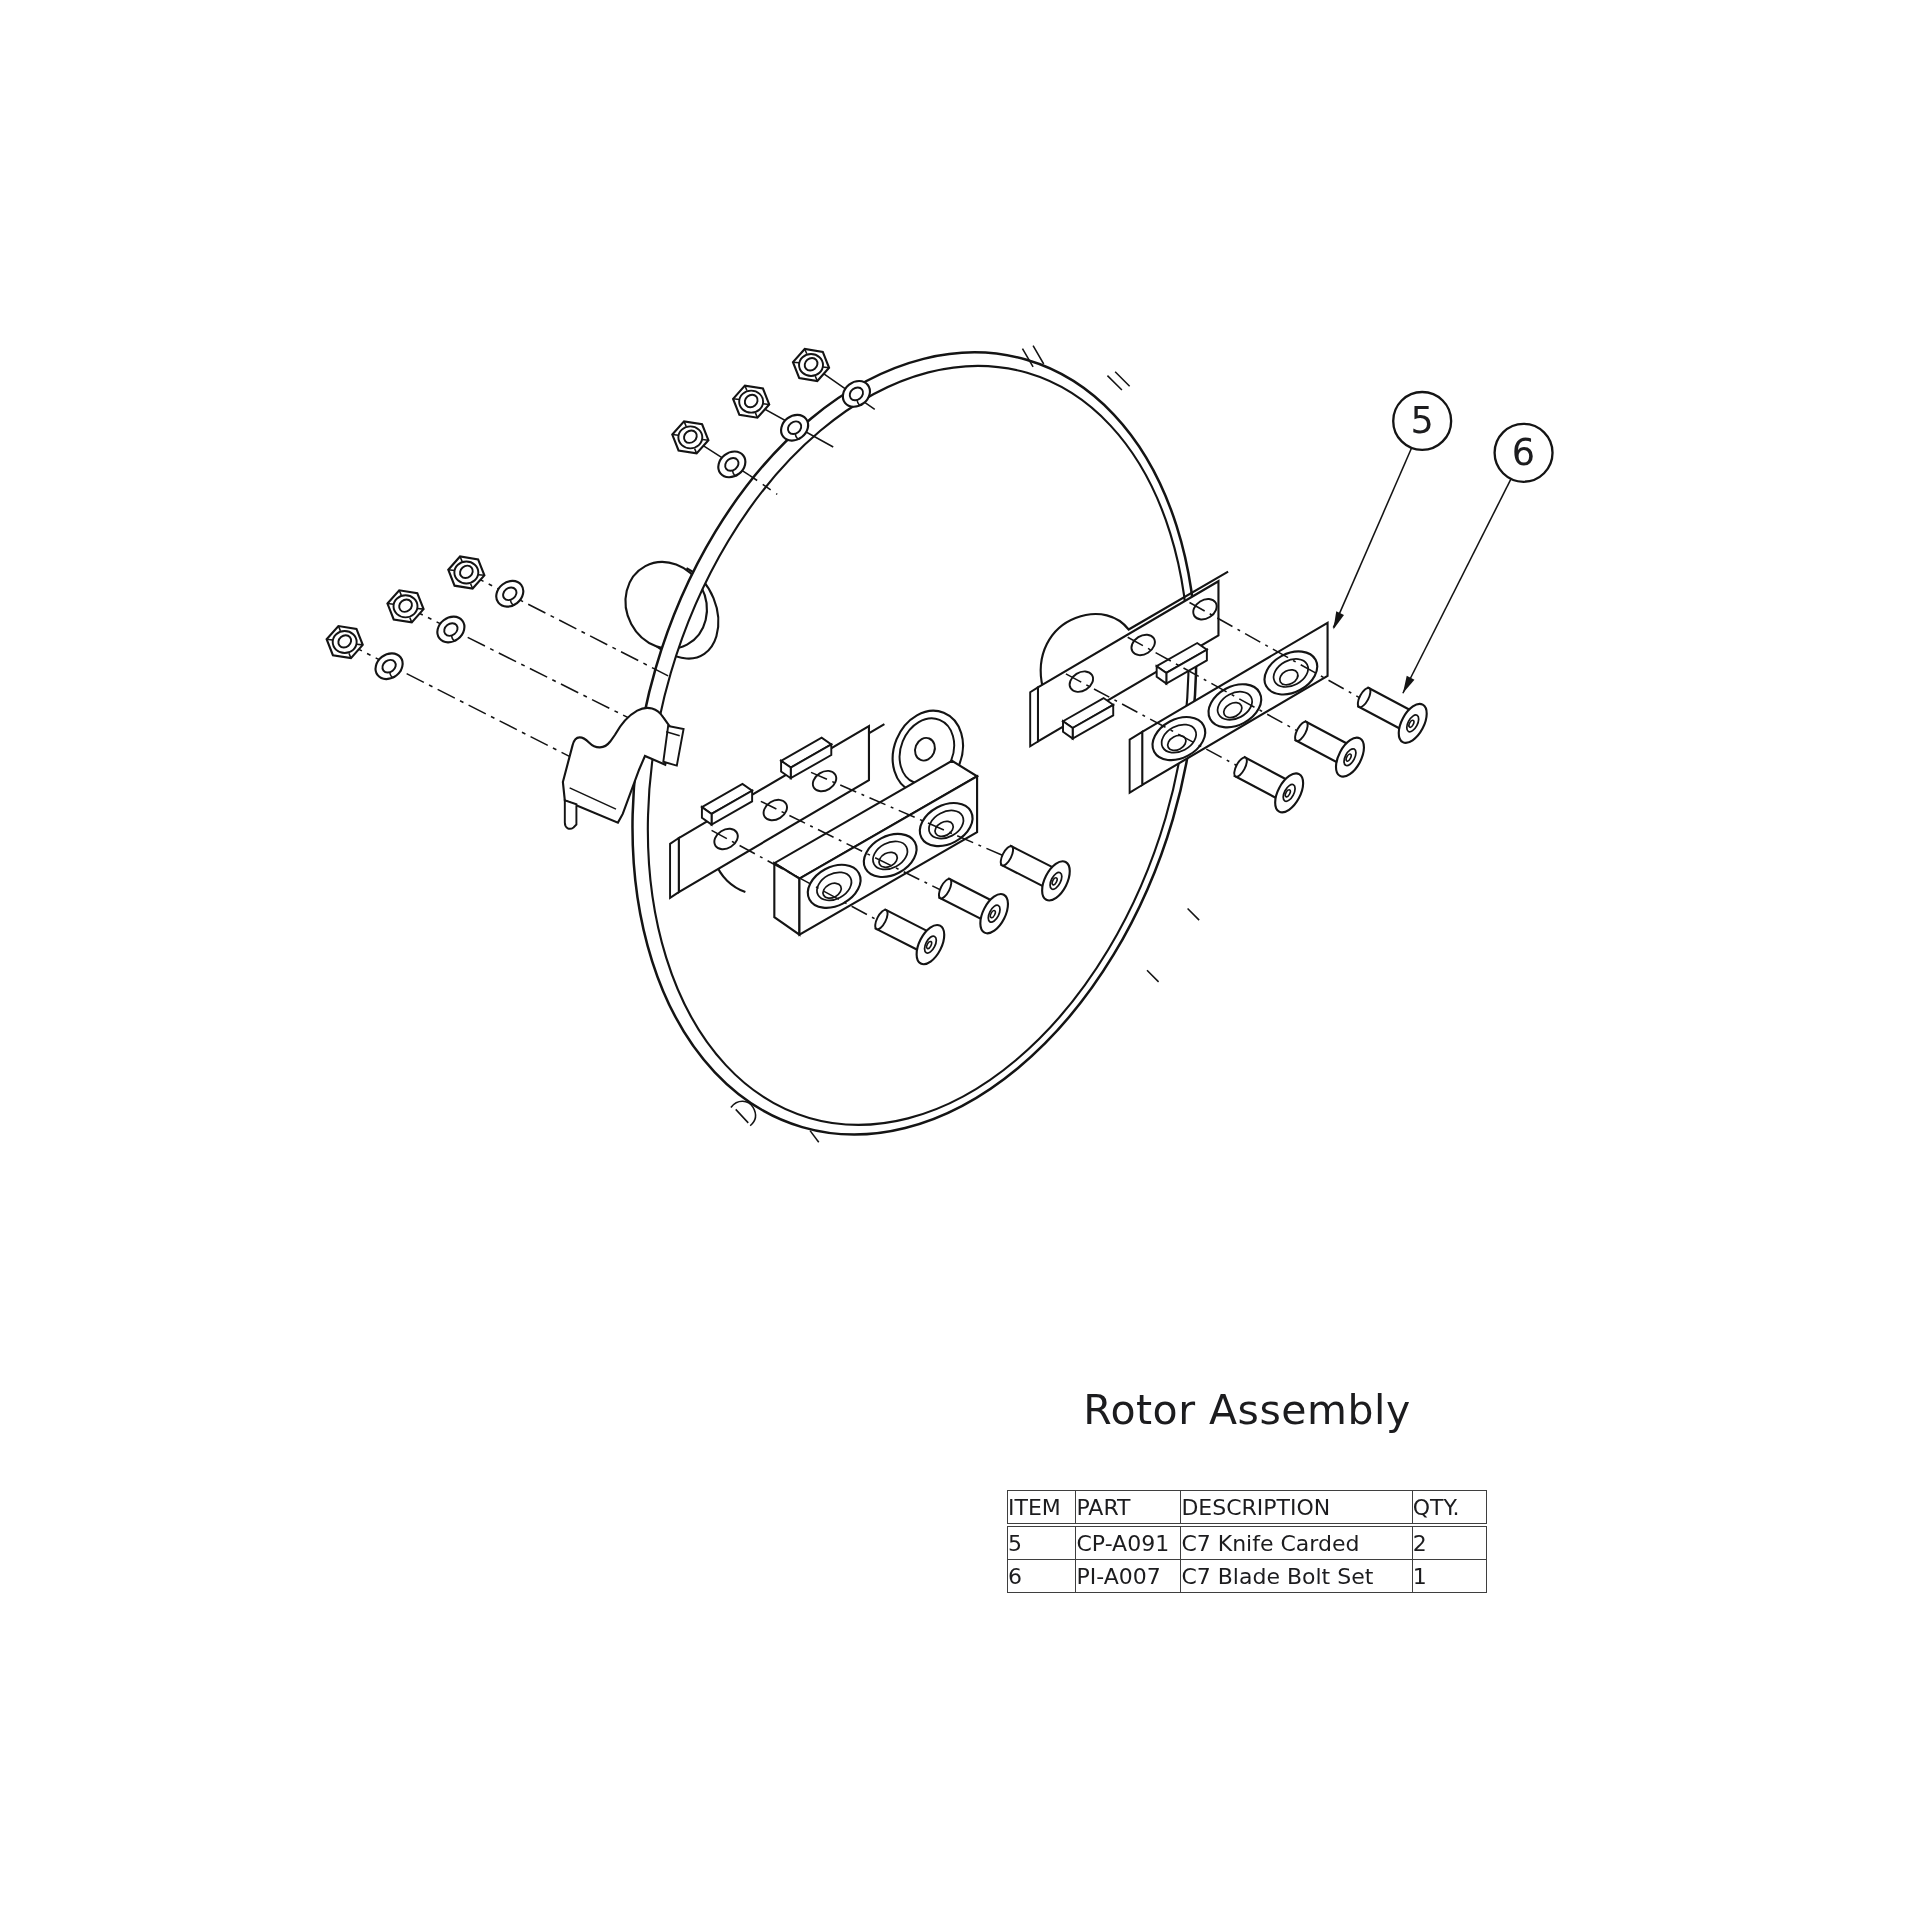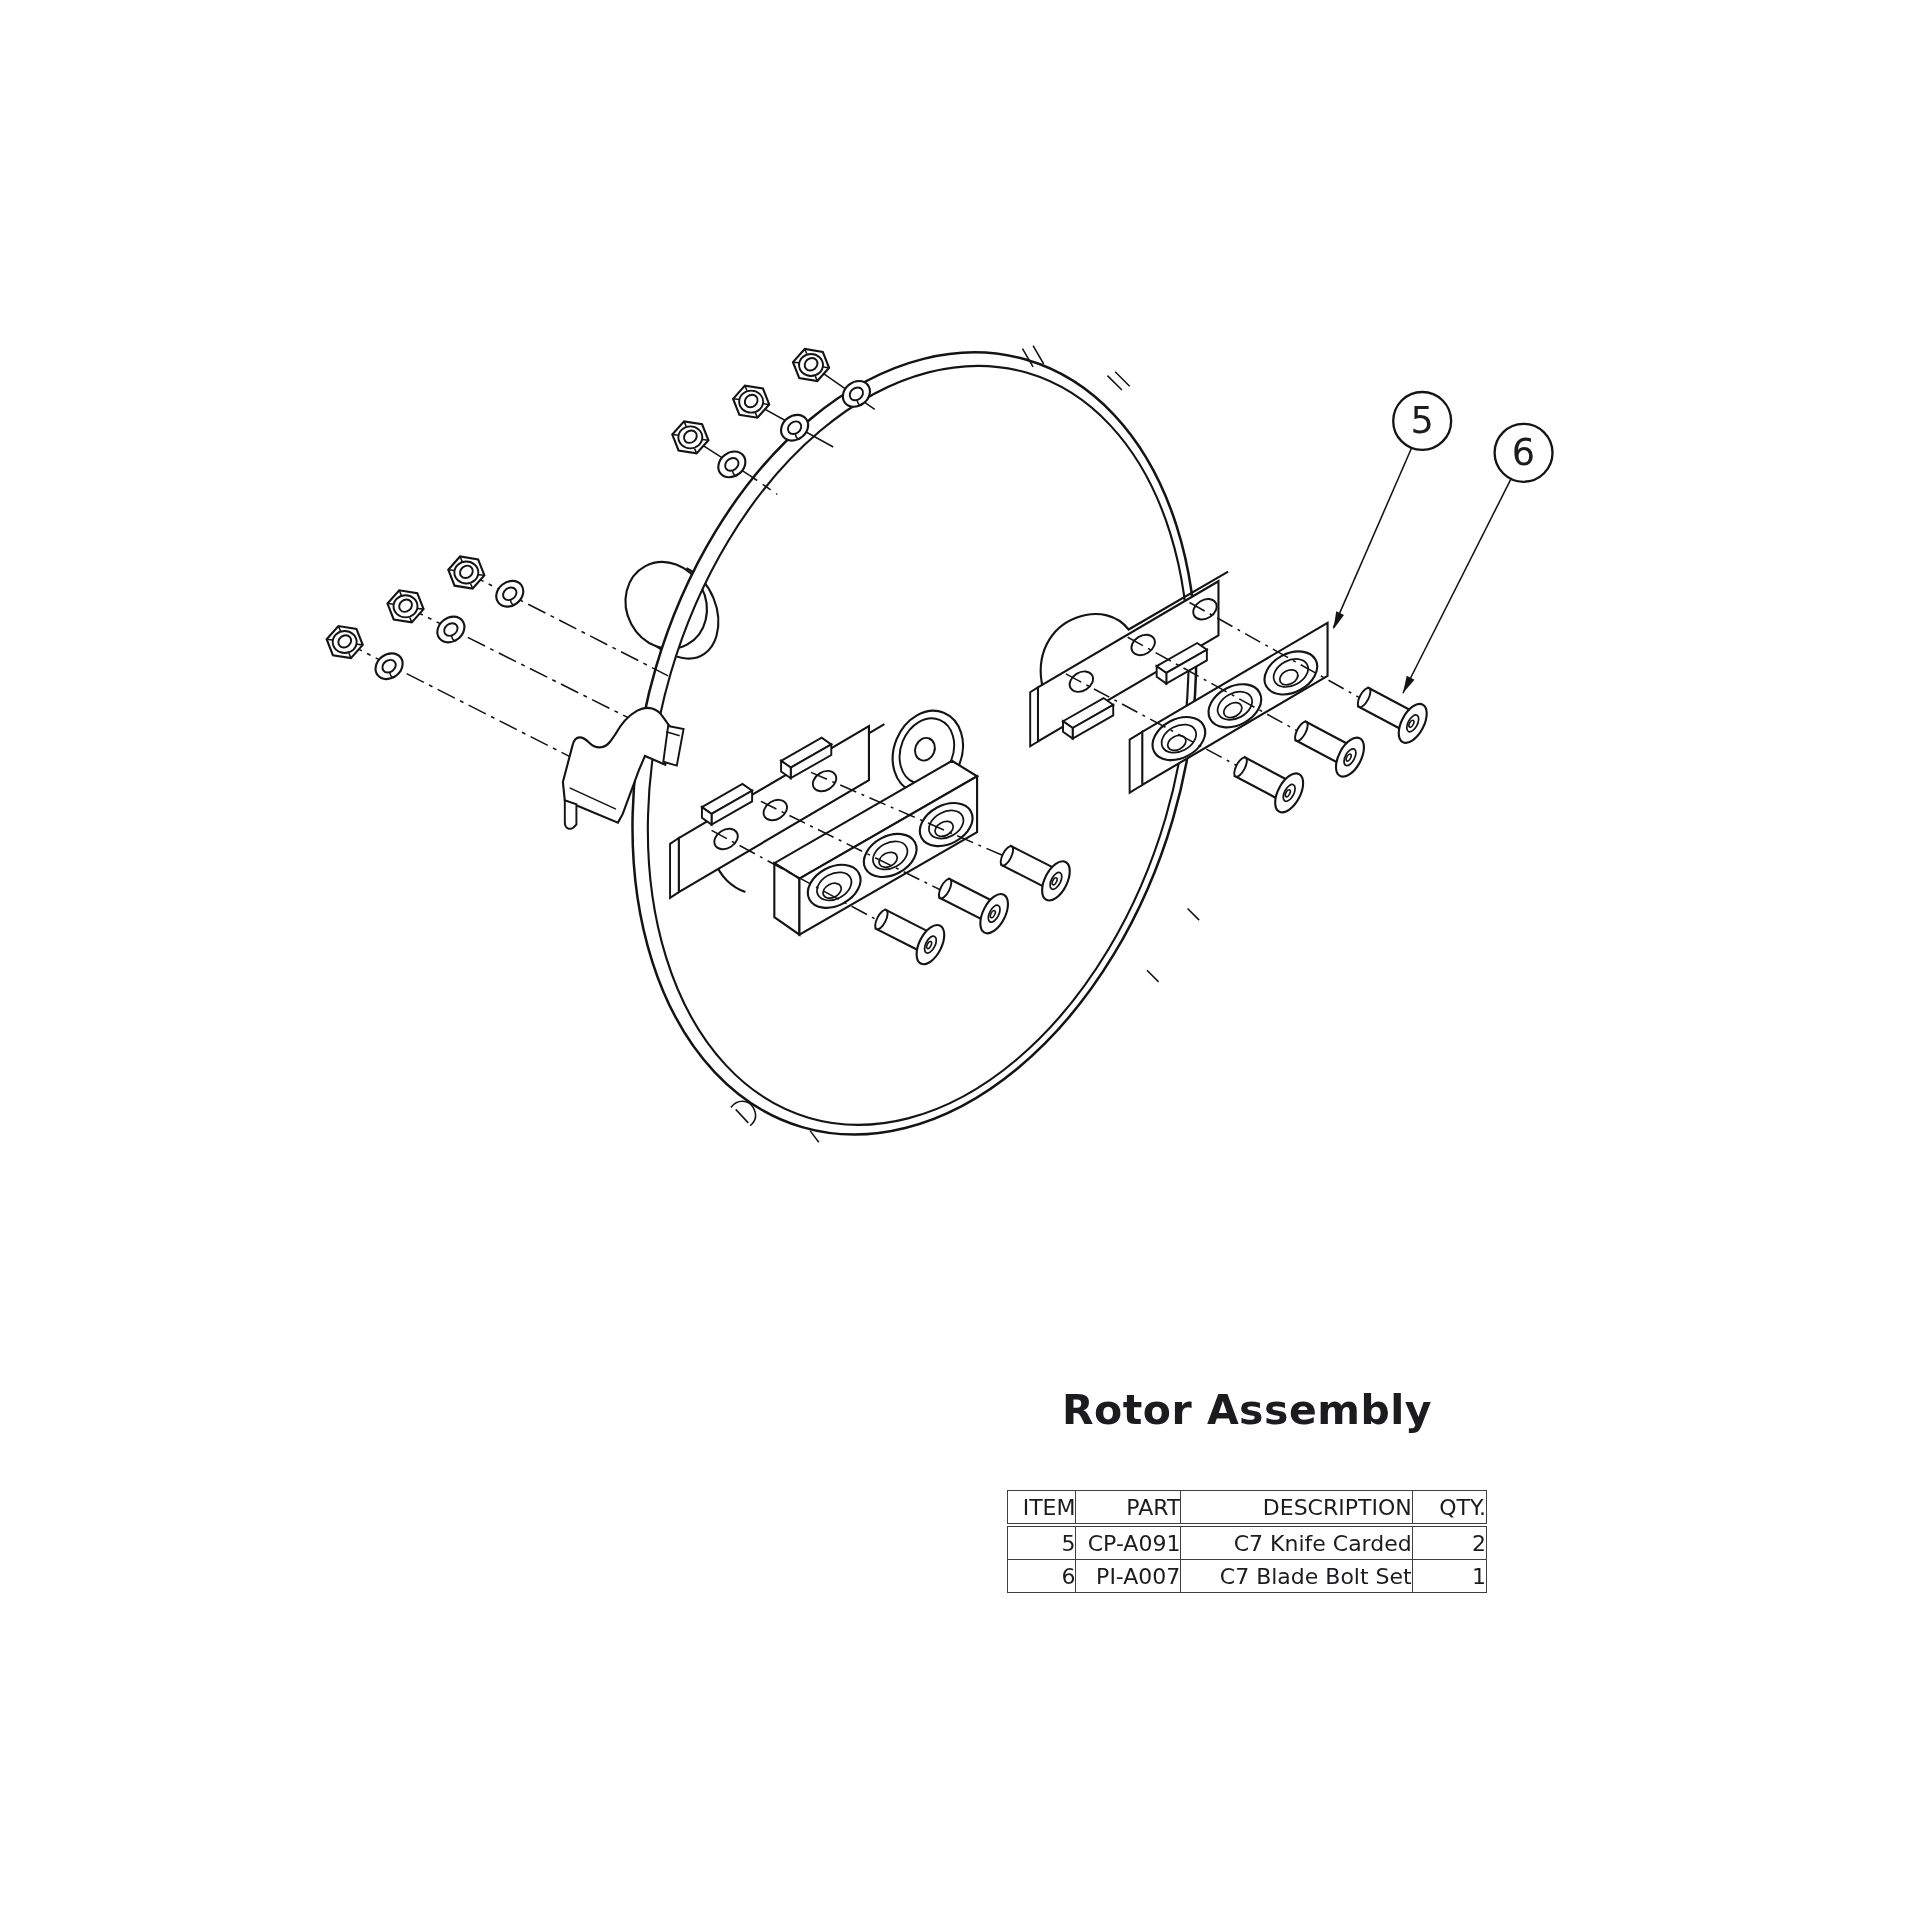--- a/index.html
+++ b/index.html
@@ -1,24 +1,24 @@
 <!DOCTYPE html>
 <html><head>
 <meta charset="utf-8">
 <style>
   html,body{margin:0;padding:0;background:#ffffff;}
   #stage{position:relative;width:1931px;height:1931px;background:#ffffff;overflow:hidden;
          font-family:"DejaVu Sans","Liberation Sans",sans-serif;color:#1c1c1e;}
   #view{position:absolute;left:0;top:0;}
-  .titleblock{position:absolute;left:1007px;width:480px;text-align:center;font-weight:bold;}
+  .titleblock{position:absolute;left:1007px;width:480px;text-align:center;}
   #dwg-title{top:1386px;font-size:41px;letter-spacing:0.5px;}
   #dwg-sub{top:1445px;font-size:30px;}
   table.bom{position:absolute;left:1007px;top:1490px;width:480px;border-collapse:collapse;
             table-layout:fixed;font-size:22px;color:#1c1c1e;}
-  table.bom td,table.bom th{border:1.9px solid #3f3f3f;text-align:right;padding:0;height:32px;
+  table.bom td,table.bom th{border:1.9px solid #3f3f3f;text-align:left;padding:0;height:32px;
             font-weight:normal;overflow:hidden;white-space:nowrap;}
   table.bom thead th{border-bottom:4.8px double #3f3f3f;}
   svg .ln{stroke:#141414;fill:none;}
   svg .part{stroke:#141414;fill:#ffffff;}
   svg .thin{stroke:#141414;stroke-width:1.6;fill:none;}
   svg text.balloon{font-family:"DejaVu Sans","Liberation Sans",sans-serif;font-size:38px;fill:#1c1c1e;}
 </style>
 </head>
 <body>
 

